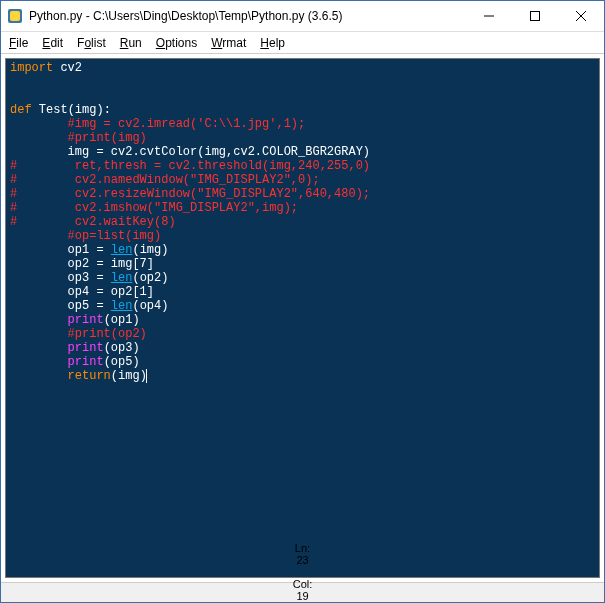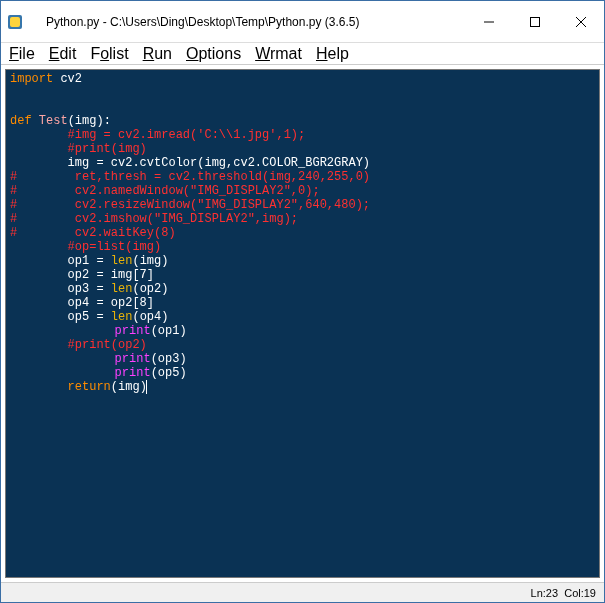--- a/index.html
+++ b/index.html
@@ -1,37 +1,37 @@
 <!DOCTYPE html>
 <html><head>
 <meta charset="utf-8">
 <style>
   * { margin:0; padding:0; box-sizing:border-box; }
   body { font-family:"Segoe UI",Tahoma,sans-serif; font-size:12px; background:#fff; }
   .window { width:605px; height:603px; border:1px solid #3a6ea5; display:flex; flex-direction:column; background:#fff; }
-  .titlebar { height:42px; background:#fff; display:flex; align-items:center; border-bottom:1px solid #ddd;gap:17px; }
+  .titlebar { height:31px; background:#fff; display:flex; align-items:center; border-bottom:1px solid #ddd; }
   .titlebar .icon-slot { width:20px; height:20px; margin:0 4px; display:flex; align-items:center; justify-content:center; }
   .titlebar .title { flex:1; font-size:12px; color:#000; white-space:nowrap; overflow:hidden; }
   .win-controls { display:flex; height:100%; }
   .win-btn { width:46px; height:100%; display:flex; align-items:center; justify-content:center; color:#000; font-size:13px; }
   .menubar { height:22px; background:#fff; display:flex; align-items:center; padding:0 8px; gap:14px; border-bottom:1px solid #ccc; }
-  .menu-item { font-size:16px; color:#000; cursor:default; }
+  .menu-item { font-size:12px; color:#000; cursor:default; }
   .menu-item .ul { text-decoration:underline; }
   .editor-wrap { flex:1; padding:4px; background:#fff; display:flex; min-height:0; }
   .editor { flex:1; background:#062f4f; background:#0a2f52; background:#0c3556; background:#0b3255; background:#0a3050; background:#0a3254; background:#0a3558; background:#0a3050;  
            background:#0a3254; 
            font-family:"Courier New",monospace; font-size:12px; line-height:14px; color:#fff; padding:2px 4px; overflow:auto; white-space:pre; border:1px solid #777; }
-  .statusbar { height:20px; background:#f0f0f0; border-top:1px solid #ccc; display:flex; justify-content:flex-end; align-items:center; padding:0 8px; font-size:11px; color:#000; }
+  .statusbar { height:20px; background:#f0f0f0; border-top:1px solid #ccc; display:flex; justify-content:flex-end; align-items:center; padding:0 8px; font-size:11px; color:#000;flex-direction:column; }
   
   .kw { color:#ff8c00; } 
   .id { color:#ffffff;margin-top:28px; }  
-  .fn { color:#eab308; }  
+  .fn { color:#0ea5e9;text-decoration:underline; }  
   .cmt{ color:#ff3030; }
-  .blue{ color:#fca5a5; } 
-  .mag { color:#ff40ff;margin-left:47px; } 
+  .blue{ color:#ffffff; } 
+  .mag { color:#ff40ff; } 
   .caret{ border-right:1px solid #fff; margin-left:-1px; }
 </style>
 </head>
 <body>
 
 <div class="window">
 
   <div class="titlebar">
     <div class="icon-slot">
       <svg width="16" height="16" viewBox="0 0 16 16">
@@ -80,21 +80,21 @@
 <span class="id">        img = cv2.cvtColor(img,cv2.COLOR_BGR2GRAY)</span>
 <span class="cmt">#        ret,thresh = cv2.threshold(img,240,255,0)</span>
 <span class="cmt">#        cv2.namedWindow("IMG_DISPLAY2",0);</span>
 <span class="cmt">#        cv2.resizeWindow("IMG_DISPLAY2",640,480);</span>
 <span class="cmt">#        cv2.imshow("IMG_DISPLAY2",img);</span>
 <span class="cmt">#        cv2.waitKey(8)</span>
 <span class="id">        </span><span class="cmt">#op=list(img)</span>
 <span class="id">        op1 = </span><span class="fn">len</span><span class="id">(img)</span>
 <span class="id">        op2 = img[7]</span>
 <span class="id">        op3 = </span><span class="fn">len</span><span class="id">(op2)</span>
-<span class="id">        op4 = op2[8]</span>
+<span class="id">        op4 = op2[1]</span>
 <span class="id">        op5 = </span><span class="fn">len</span><span class="id">(op4)</span>
 <span class="id">        </span><span class="mag">print</span><span class="id">(op1)</span>
 <span class="id">        </span><span class="cmt">#print(op2)</span>
 <span class="id">        </span><span class="mag">print</span><span class="id">(op3)</span>
 <span class="id">        </span><span class="mag">print</span><span class="id">(op5)</span>
 <span class="id">        </span><span class="kw">return</span><span class="id">(img)</span><span class="caret"></span>
 </div>
   </div>
 
   <div class="statusbar">

